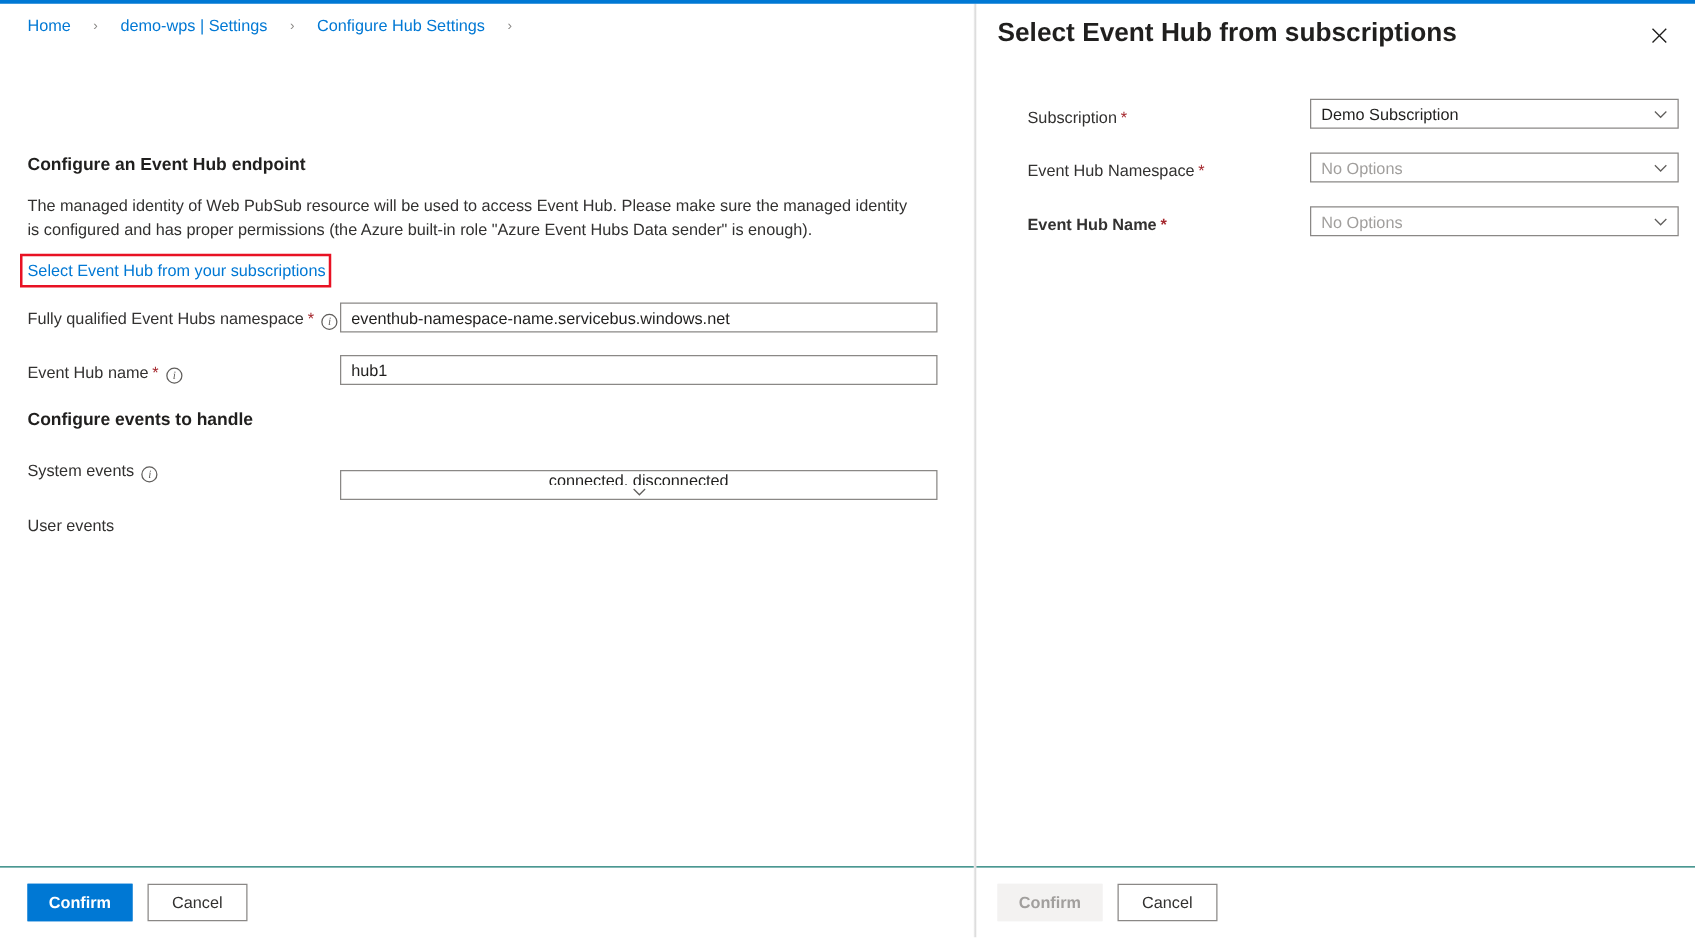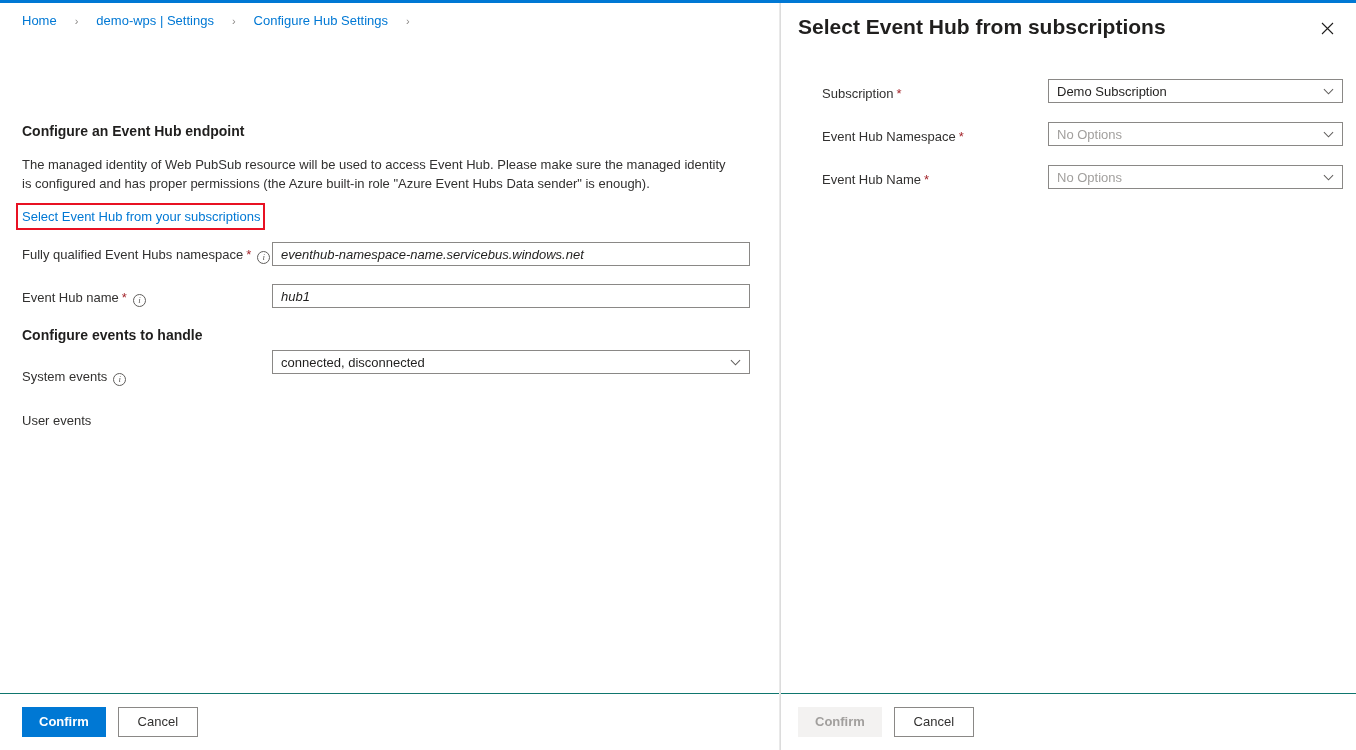--- a/index.html
+++ b/index.html
@@ -162,21 +162,20 @@
     left: 272px;
     width: 478px;
     height: 24px;
     border: 1px solid #8a8886;
     background: #ffffff;
     font-family: "Liberation Sans", sans-serif;
     font-size: 13px;
     color: #201f1e;
     padding: 0 8px;
     outline: none;
-    font-style: italic;
   }
 
   .combo {
     position: absolute;
     left: 272px;
     width: 478px;
     height: 24px;
     border: 1px solid #8a8886;
     background: #ffffff;
     display: flex;
@@ -379,21 +378,21 @@
     <span class="info-icon">i</span>
   </div>
   <input class="txt-input" style="top: 281px;" type="text" value="hub1">
 
   <div class="section-heading" id="sec-events">Configure events to handle</div>
 
   <div class="frow-label" style="top:365px;">
     <span>System events</span>
     <span class="info-icon">i</span>
   </div>
-  <div class="combo" style="top:347px;">
+  <div class="combo" style="top:373px;flex-direction:column;">
     <span class="combo-val">connected, disconnected</span>
     <svg class="chev" viewBox="0 0 12 12">
       <path d="M1 3.5 L6 8.5 L11 3.5" fill="none" stroke="currentColor" stroke-width="1.1"></path>
     </svg>
   </div>
 
   <div class="frow-label" style="top:409px;">
     <span>User events</span>
   </div>
 
@@ -423,21 +422,21 @@
   <div class="rrow-label" style="top:125px;">
     <span>Event Hub Namespace</span><span class="req-star">*</span>
   </div>
   <div class="rcombo placeholder" style="top:119px;">
     <span class="combo-val">No Options</span>
     <svg class="chev" viewBox="0 0 12 12">
       <path d="M1 3.5 L6 8.5 L11 3.5" fill="none" stroke="currentColor" stroke-width="1.1"></path>
     </svg>
   </div>
 
-  <div class="rrow-label" style="top:168px;">
+  <div class="rrow-label" style="top:168px;font-weight:bold;">
     <span>Event Hub Name</span><span class="req-star">*</span>
   </div>
   <div class="rcombo placeholder" style="top:162px;">
     <span class="combo-val">No Options</span>
     <svg class="chev" viewBox="0 0 12 12">
       <path d="M1 3.5 L6 8.5 L11 3.5" fill="none" stroke="currentColor" stroke-width="1.1"></path>
     </svg>
   </div>
 
 </div>

